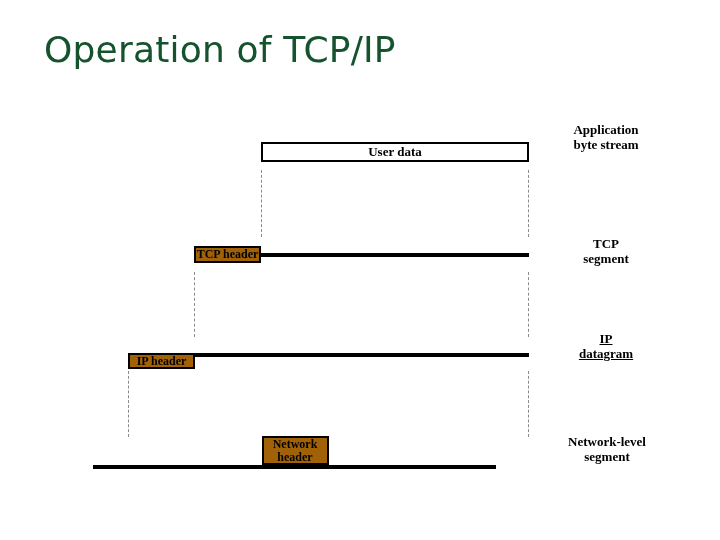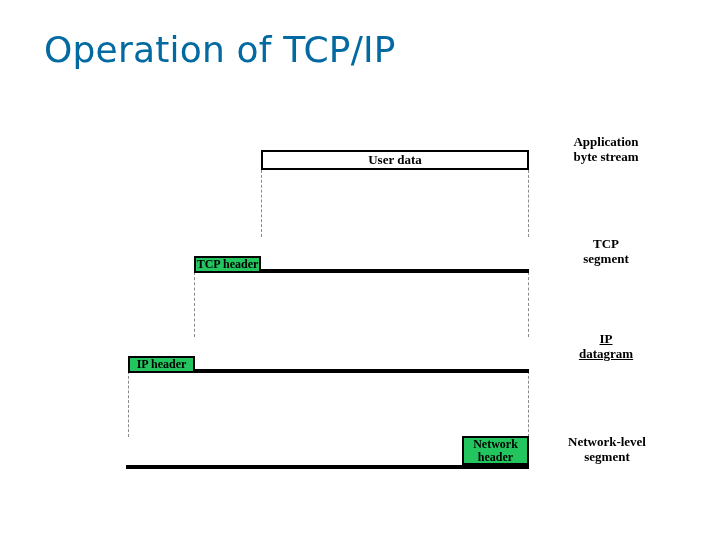--- a/index.html
+++ b/index.html
@@ -22,21 +22,21 @@
 
   
   .slide-title {
     position: absolute;
     left: 44px;
     top: 29px;
     font-family: "DejaVu Sans", sans-serif;
     font-size: 36px;
     font-weight: 400;
     letter-spacing: 0.2px;
-    color: #0369a1;
+    color: #14532d;
     white-space: nowrap;
   }
 
   
   .diagram {
     position: absolute;
     left: 0;
     top: 0;
     width: 720px;
     height: 540px;
@@ -47,27 +47,27 @@
     position: absolute;
     width: 0;
     border-left: 1px dashed #8b8b8b;
   }
 
   
   .pdu-row {
     position: absolute;
     height: 37px;
     display: flex;
-    align-items: flex-end;
+    align-items: center;
     box-sizing: border-box;
   }
   .pdu-header-cell {
     box-sizing: border-box;
     border: 2px solid #000000;
-    background: #22c55e;
+    background: #a16207;
     display: flex;
     align-items: center;
     justify-content: center;
     text-align: center;
     font-family: "Liberation Serif", serif;
     font-weight: bold;
     font-size: 12px;
     line-height: 1.05;
     color: #000000;
     position: relative;
@@ -115,21 +115,21 @@
     <div class="dash-line" style="left:194px; top:272px; height:65px;"></div>
     <div class="dash-line" style="left:128px; top:371px; height:66px;"></div>
 
     <div class="dash-line" style="left:528px; top:170px; height:67px;"></div>
     <div class="dash-line" style="left:528px; top:272px; height:65px;"></div>
     <div class="dash-line" style="left:528px; top:371px; height:66px;"></div>
 
     <div class="pdu-row" style="left:261px; top:133px; width:268px;">
       <div class="pdu-body-cell fill-white" style="width:268px; margin-left:0;">User data</div>
     </div>
-    <div class="caption" style="left:551px; top:134px; width:110px;">Application
+    <div class="caption" style="left:551px; top:122px; width:110px;">Application
 byte stream</div>
 
     <div class="pdu-row" style="left:194px; top:236px; width:335px;">
       <div class="pdu-header-cell" style="width:67px;">TCP
 header</div>
       <div class="pdu-body-cell fill-gray" style="width:270px;"></div>
     </div>
     <div class="caption" style="left:551px; top:236px; width:110px;">TCP
 segment</div>
 

